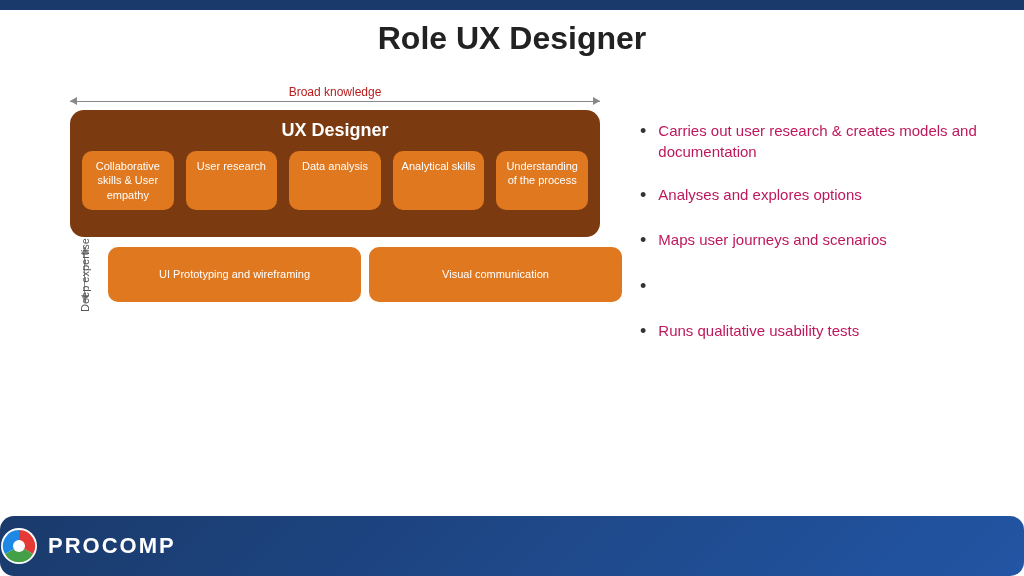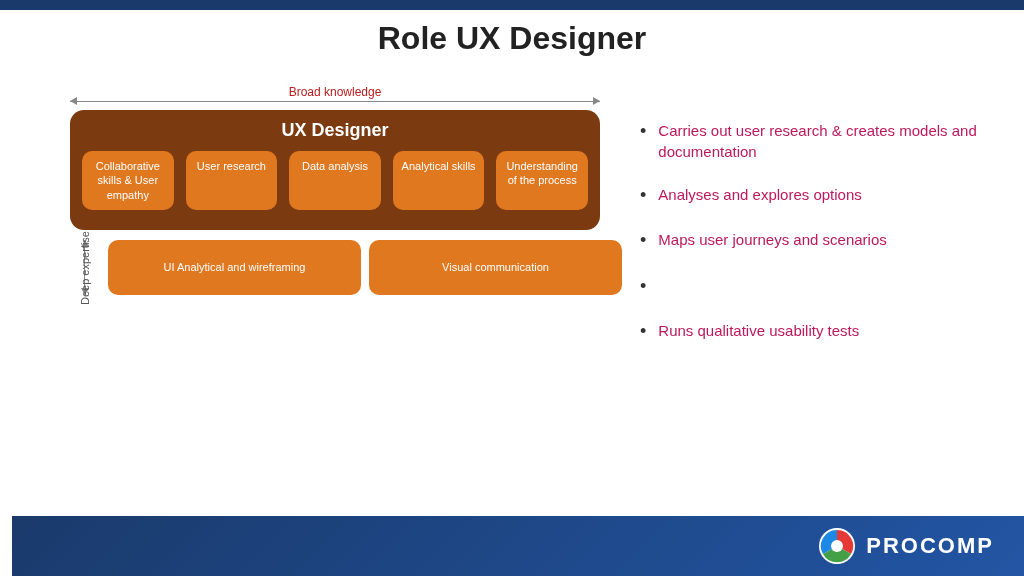--- a/index.html
+++ b/index.html
@@ -16,27 +16,27 @@
     .top-bar {
       position: absolute;
       top: 0; left: 0; right: 0;
       height: 10px;
       background: #1a3a6b;
     }
 
     
     .bottom-bar {
       position: absolute;
-      bottom: 0; left: 12px; right: 0;
+      bottom: 0; left: 0; right: 0;
       height: 60px;
       background: linear-gradient(135deg, #1a3a6b 0%, #2255a4 100%);
       display: flex;
       align-items: center;
-      justify-content: flex-end;
       padding-right: 30px;
+      border-radius: 14px;
     }
 
     
     .page-title {
       position: absolute;
       top: 20px;
       left: 0; right: 0;
       text-align: center;
       font-size: 32px;
       font-weight: 700;
@@ -93,21 +93,21 @@
       top: -4px;
       border-top: 4px solid transparent;
       border-bottom: 4px solid transparent;
       border-left: 7px solid #888;
     }
 
     
     .ux-box {
       background: #7b3a10;
       border-radius: 14px;
-      padding: 10px 12px 20px;
+      padding: 10px 12px 27px;
       margin-left: 30px;
       margin-right: 30px;
     }
 
     .ux-box-title {
       text-align: center;
       color: #fff;
       font-size: 18px;
       font-weight: 600;
       margin-bottom: 10px;
@@ -270,21 +270,21 @@
       <div class="skill-pill">Understanding of the process</div>
     </div>
   </div>
 
   <div class="deep-section">
     <div class="deep-label-container">
       <div class="deep-arrow-vertical"></div>
       <div class="deep-label">Deep expertise</div>
     </div>
     <div class="deep-skills-row">
-      <div class="deep-skill-pill">UI Analytical and wireframing</div>
+      <div class="deep-skill-pill">UI Prototyping and wireframing</div>
       <div class="deep-skill-pill">Visual communication</div>
     </div>
   </div>
 
 </div>
 
 <div class="bullets-area">
   <div class="bullet-item">
     <span class="bullet-dot">•</span>
     <span class="bullet-text">Carries out user research &amp; creates models and documentation</span>

